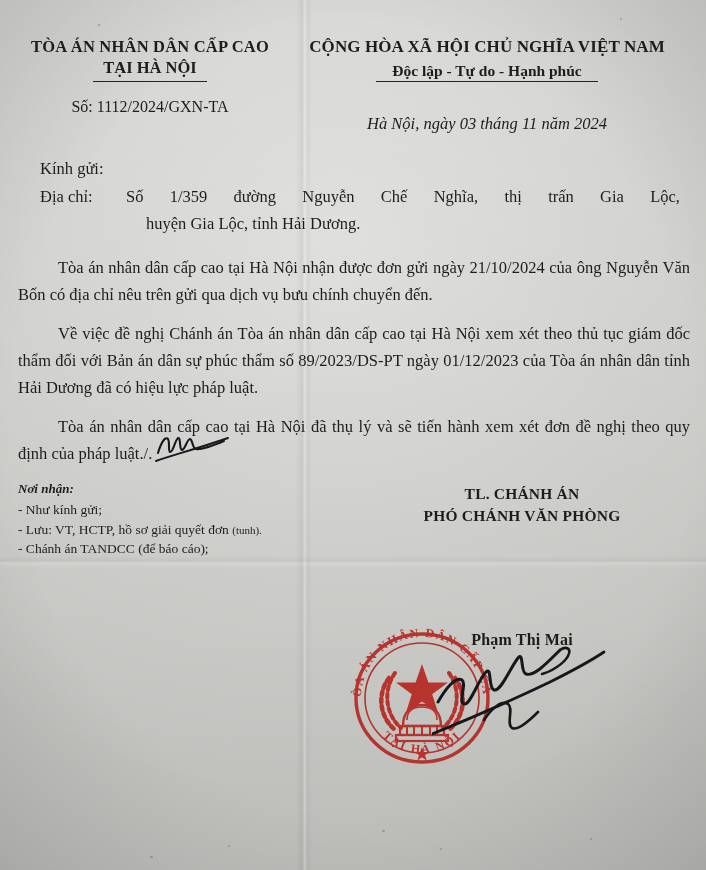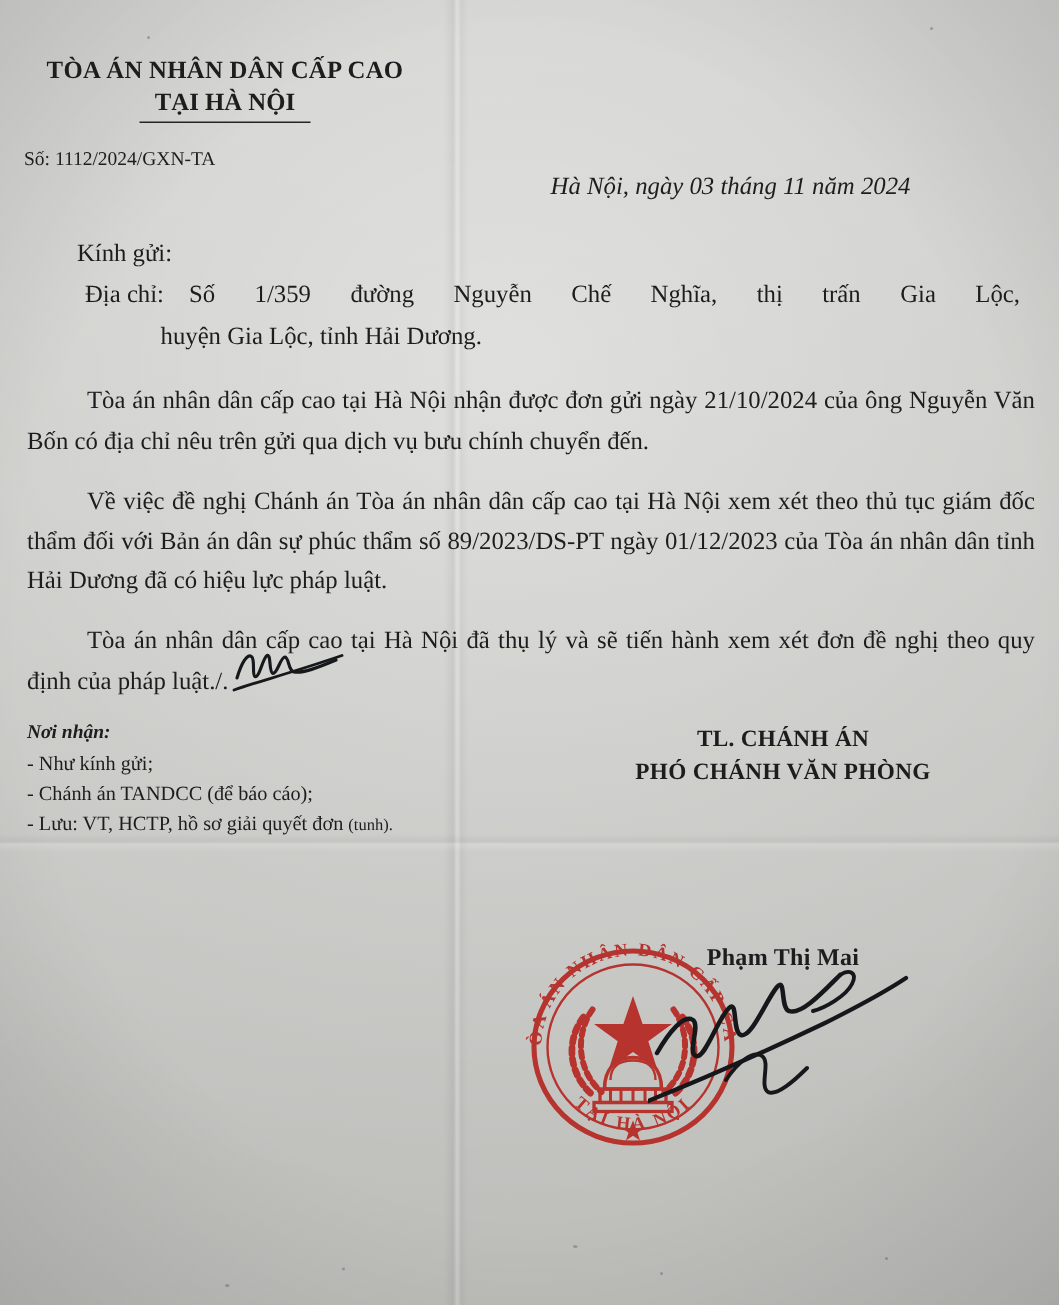--- a/index.html
+++ b/index.html
@@ -89,22 +89,22 @@
     padding: 2px 16px 1px 16px;
     margin-top: 2px;
   }
 
   .subhdr {
     display: flex;
     padding: 14px 16px 0 16px;
   }
   .doc-no {
     width: 268px;
-    text-align: left;
-    font-size: 13px;
+    text-align: center;
+    font-size: 16px;
     padding-top: 2px;
   }
   .place-date {
     flex: 1;
     text-align: center;
     font-style: italic;
     font-size: 16.5px;
     padding-top: 18px;
   }
 
@@ -118,27 +118,27 @@
     letter-spacing: .3px;
   }
 
   
   .addressee {
     margin: 22px 26px 0 40px;
     font-size: 16.5px;
     line-height: 1.55;
   }
   .addr-row { display: flex; margin-bottom: 2px; }
-  .addr-label { width: 86px; flex: none; text-align: center; }
+  .addr-label { width: 86px; flex: none; }
   .addr-value { flex: 1; }
   .addr-justify {
     text-align: justify;
     text-align-last: justify;
   }
-  .addr-cont { margin-left: 67px; }
+  .addr-cont { margin-left: 106px; }
 
   
   .body-text {
     margin: 18px 16px 0 18px;
     font-size: 16.5px;
     line-height: 1.62;
   }
   .body-text p {
     margin: 0 0 13px 0;
     text-indent: 40px;
@@ -227,20 +227,24 @@
   <div class="speck" style="left:98px;top:24px;width:2px;height:2px;"></div>
   <div class="speck" style="left:620px;top:18px;width:2px;height:2px;"></div>
 
   <div class="content">
 
     <div class="header">
       <div class="hdr-left">
         <div class="org-name">TÒA ÁN NHÂN DÂN CẤP CAO</div>
         <div class="org-sub">TẠI HÀ NỘI</div>
       </div>
+      <div class="hdr-right">
+        <div class="nation">CỘNG HÒA XÃ HỘI CHỦ NGHĨA VIỆT NAM</div>
+        <div class="motto">Độc lập - Tự do - Hạnh phúc</div>
+      </div>
     </div>
 
     <div class="subhdr">
       <div class="doc-no">Số: 1112/2024/GXN-TA</div>
       <div class="place-date">Hà Nội, ngày 03 tháng 11 năm 2024</div>
     </div>
 
 
     <div class="addressee">
       <div class="addr-row">
@@ -261,22 +265,22 @@
               <path d="M2 32 C16 27, 42 20, 74 9" stroke="#16181c" stroke-width="1.9" stroke-linecap="round" fill="none"></path>
             </svg></span></p>
     </div>
 
     <div class="footer">
 
       <div class="recipients">
         <div class="recip-title">Nơi nhận:</div>
         <div class="recip-list">
           <div>- Như kính gửi;</div>
+          <div><span>- Lưu: VT, HCTP, hồ sơ giải quyết đơn</span> <span class="small">(tunh).</span></div>
           <div>- Chánh án TANDCC (để báo cáo);</div>
-          <div><span>- Lưu: VT, HCTP, hồ sơ giải quyết đơn</span> <span class="small">(tunh).</span></div>
         </div>
       </div>
 
       <div class="signature">
         <div class="sig-line">TL. CHÁNH ÁN</div>
         <div class="sig-line">PHÓ CHÁNH VĂN PHÒNG</div>
         <div class="signer-name">Phạm Thị Mai</div>
       </div>
     </div>
   </div>

